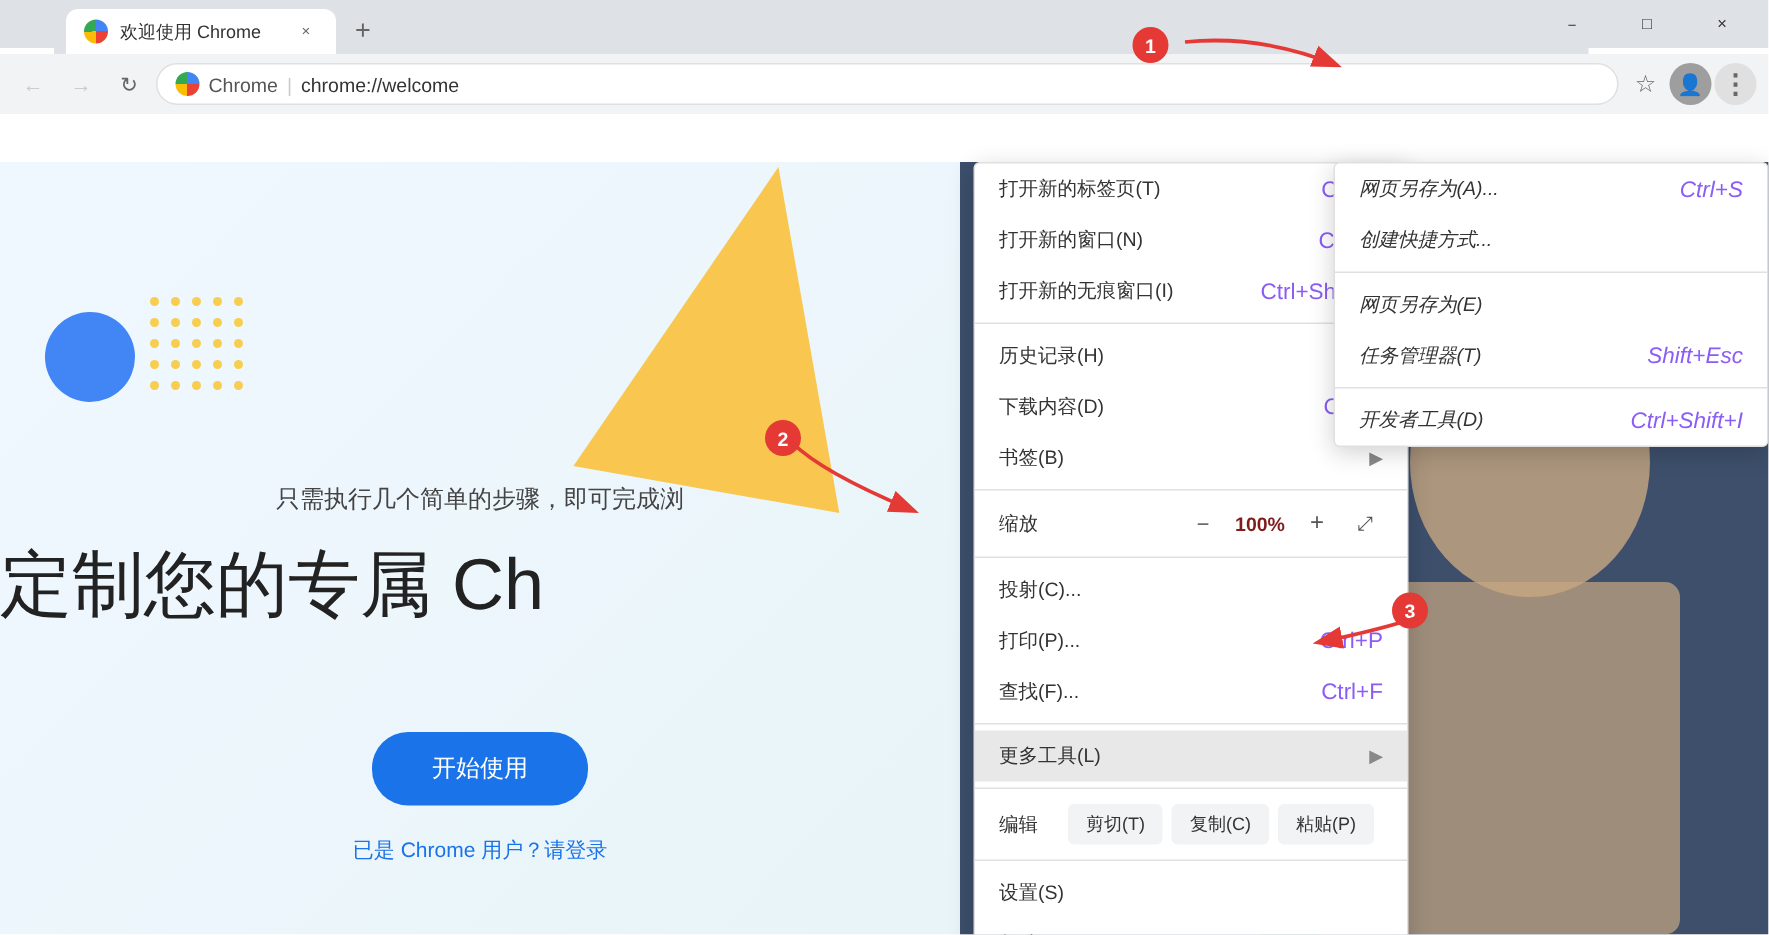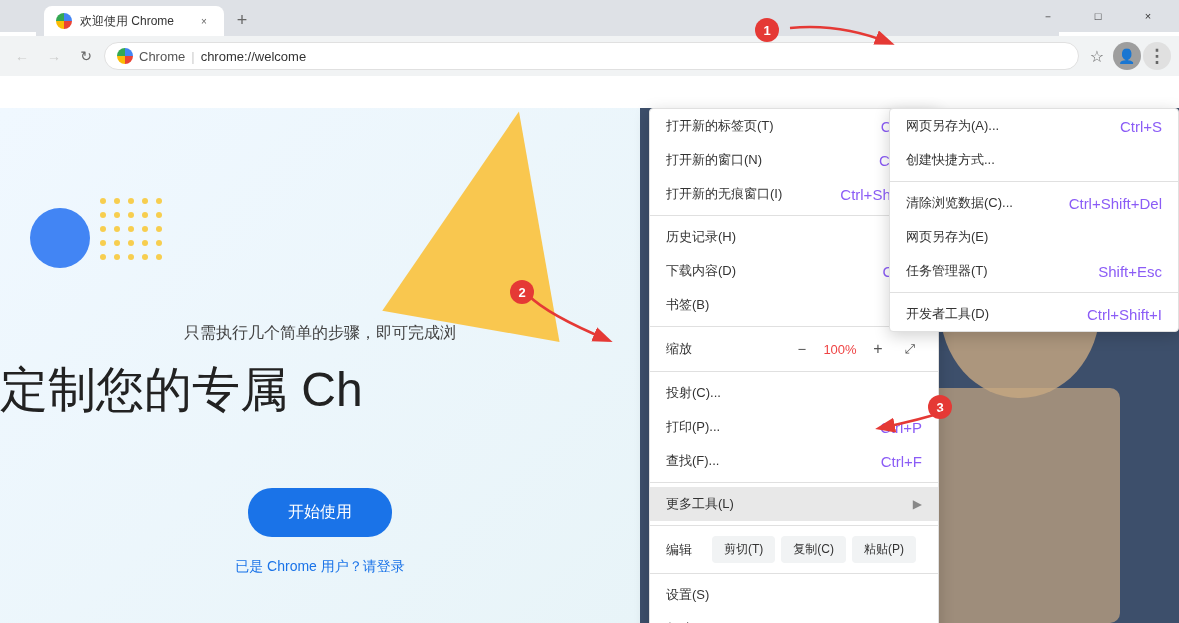--- a/index.html
+++ b/index.html
@@ -355,23 +355,24 @@
       display: flex;
       align-items: center;
       justify-content: center;
       border-radius: 50%;
       color: #555;
       font-size: 16px;
       cursor: pointer;
     }
     .zoom-pct {
       font-size: 13px;
-      color: #ef4444;
+      color: #7f1d1d;
       min-width: 36px;
       text-align: center;
+      font-weight: bold;
     }
     .zoom-expand {
       width: 24px;
       height: 24px;
       display: flex;
       align-items: center;
       justify-content: center;
       cursor: pointer;
       color: #555;
     }
@@ -402,20 +403,21 @@
       top: 108px;
       right: 0px;
       width: 290px;
       background: #fff;
       border: 1px solid #e0e0e0;
       box-shadow: 0 4px 16px rgba(0,0,0,0.18);
       z-index: 60;
       font-size: 13px;
       color: #333;
       border-radius: 4px;
+      font-style: italic;
     }
     .submenu .menu-item { padding: 8px 16px; }
   </style>
 </head>
 <body>
 
 <div class="title-bar">
   <div class="tab-bar" style="position:absolute;top:0;left:0;right:120px;height:36px;display:flex;align-items:flex-end;padding:0 8px;background:#dee1e6;margin-left:36px;">
     <div class="tab">
       <div class="tab-favicon"></div>
@@ -586,24 +588,20 @@
 <div class="submenu">
   <div class="menu-item">
     <span>网页另存为(A)...</span>
     <span class="shortcut">Ctrl+S</span>
   </div>
   <div class="menu-item">
     <span>创建快捷方式...</span>
   </div>
   <div class="menu-divider"></div>
   <div class="menu-item">
-    <span>清除浏览数据(C)...</span>
-    <span class="shortcut">Ctrl+Shift+Del</span>
-  </div>
-  <div class="menu-item">
     <span>网页另存为(E)</span>
   </div>
   <div class="menu-item">
     <span>任务管理器(T)</span>
     <span class="shortcut">Shift+Esc</span>
   </div>
   <div class="menu-divider"></div>
   <div class="menu-item">
     <span>开发者工具(D)</span>
     <span class="shortcut">Ctrl+Shift+I</span>

